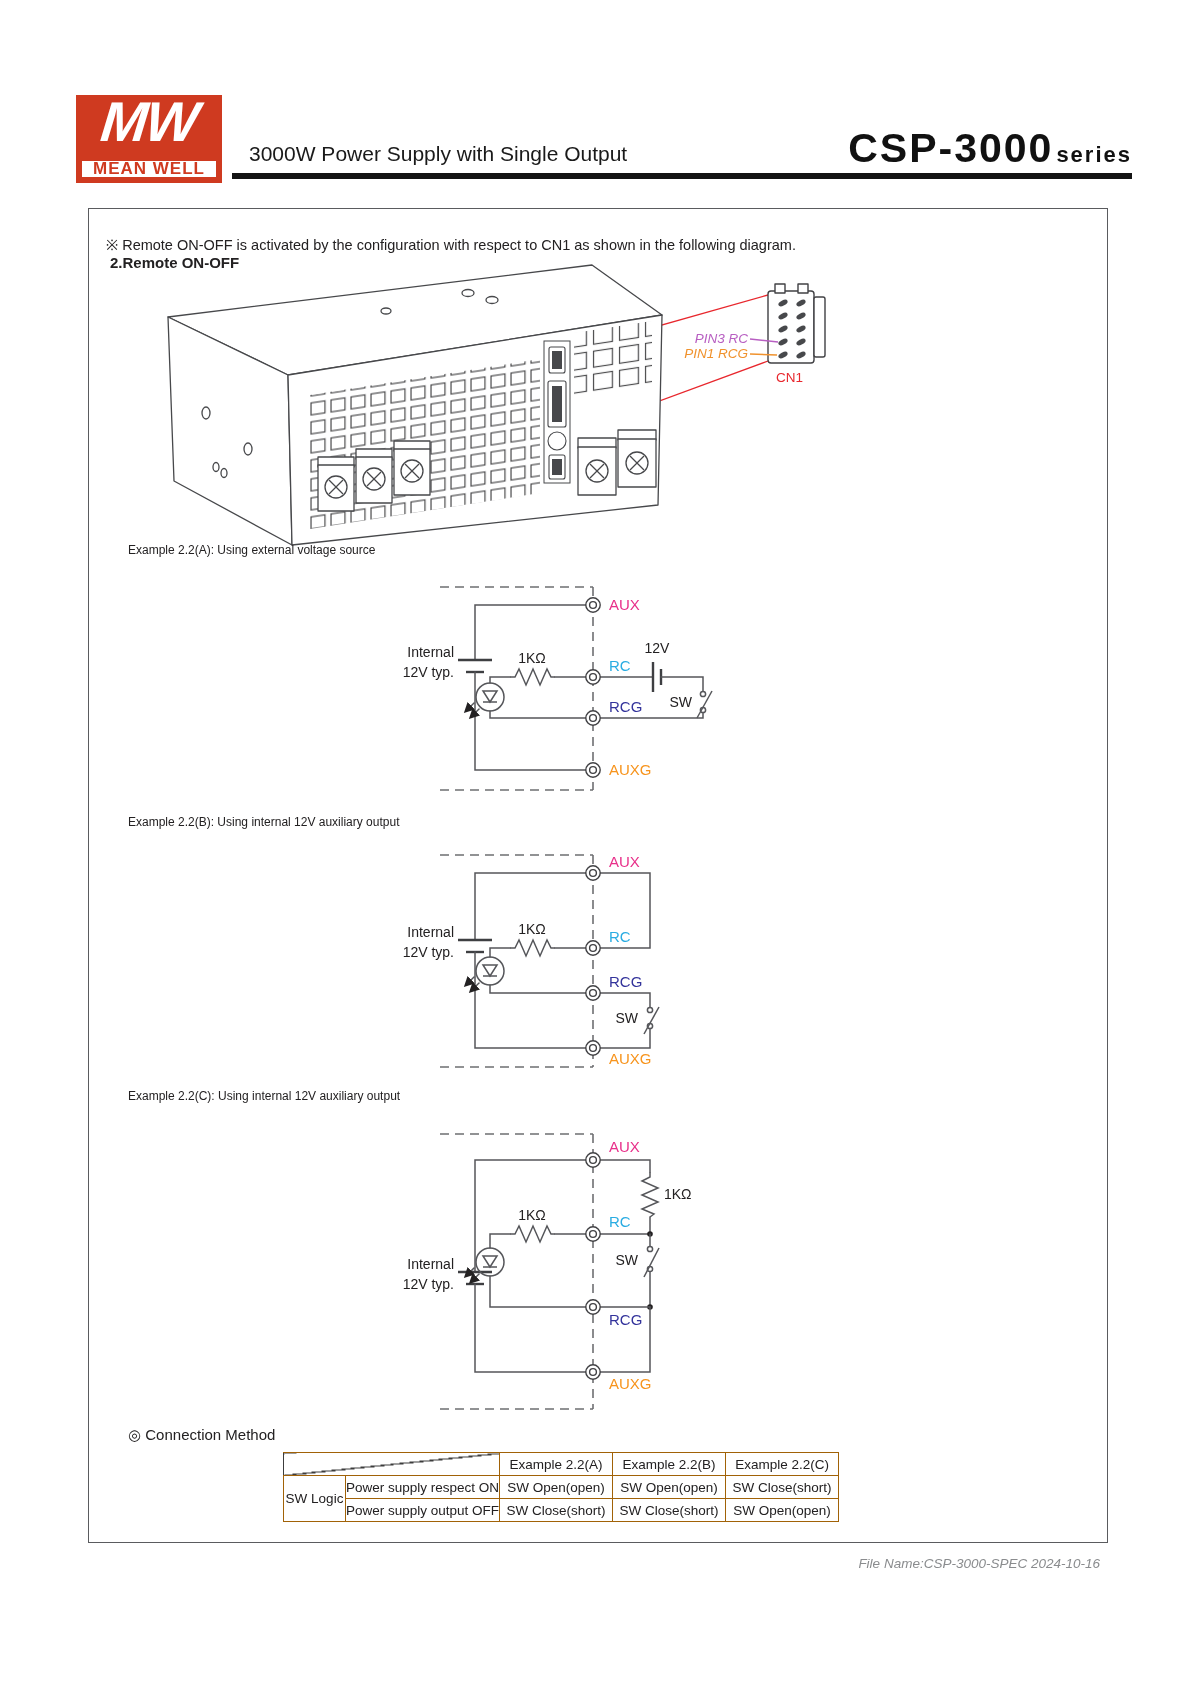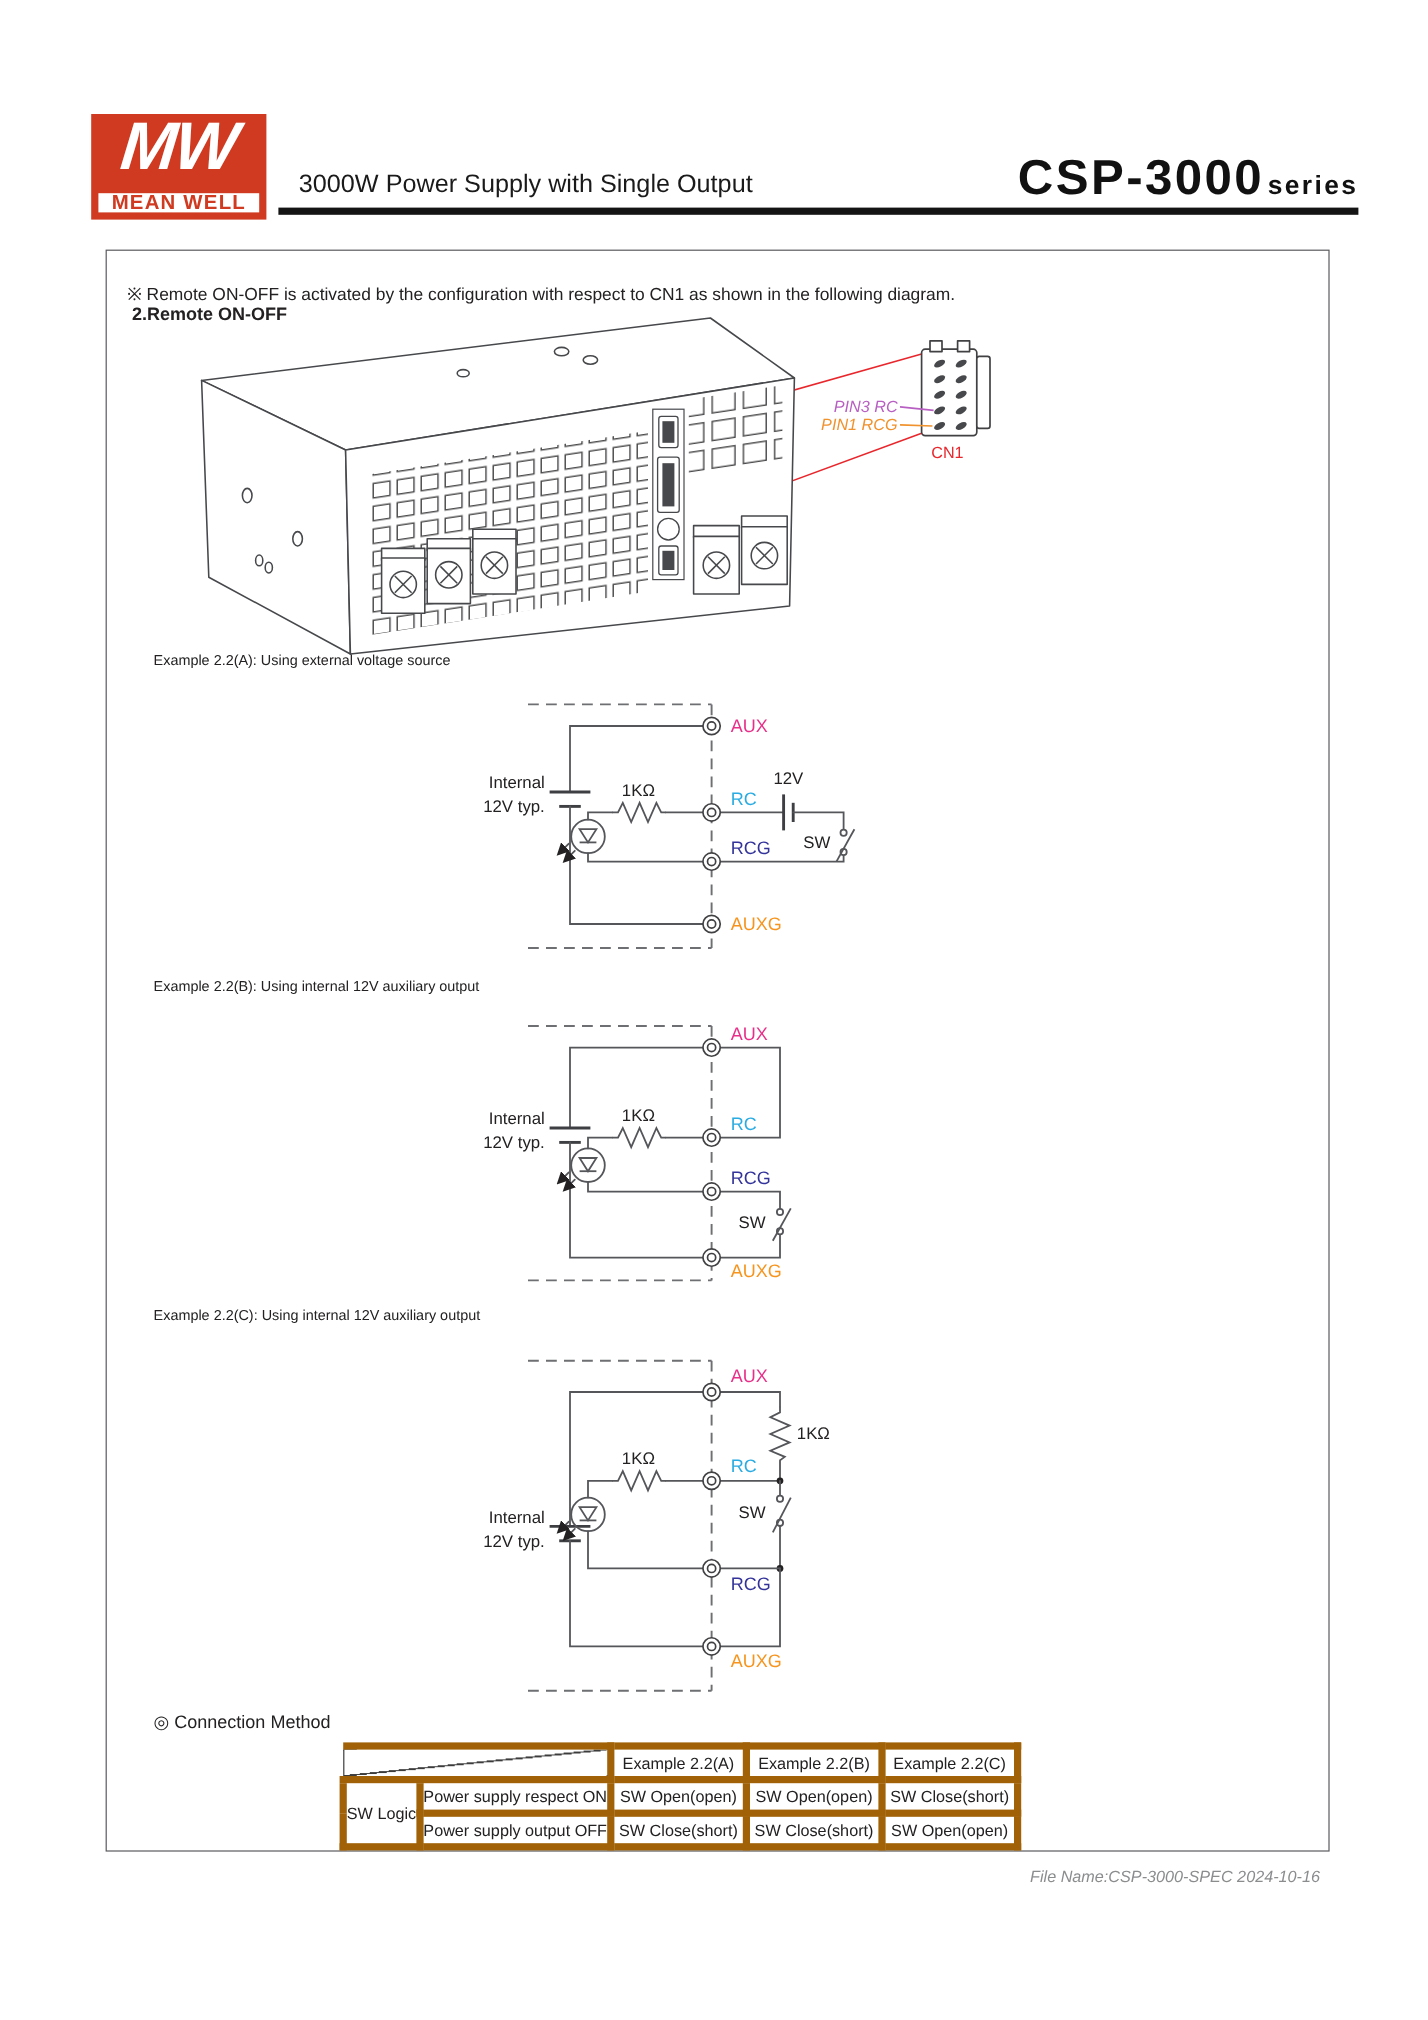--- a/index.html
+++ b/index.html
@@ -27,21 +27,21 @@
   .sec-title{left:110px;top:214px;font-size:15px;font-weight:700;margin-top:40px;}
   .sec-note{left:106px;top:234px;font-size:14.5px;}
 
   .ex-title{left:128px;font-size:12px;}
   .ex-a{top:543px;} .ex-b{top:815px;} .ex-c{top:1089px;}
 
   .cm-line{left:128px;top:1426px;font-size:15px;}
 
   
   .tbl{left:283px;top:1452px;border-collapse:collapse;}
-  .tbl td{border:6px solid #a16207;font-size:13.5px;text-align:center;height:22px;
+  .tbl td{border:1px solid #a16207;font-size:13.5px;text-align:center;height:22px;
           padding:0 0;white-space:nowrap;color:#232122;}
   .tbl .diag{border-left:1px solid #3c3c3c;
     background-image:linear-gradient(to bottom right,transparent calc(50% - 0.7px),
       #3c3c3c calc(50% - 0.7px),#3c3c3c calc(50% + 0.7px),transparent calc(50% + 0.7px));}
 
   .footer{left:0;top:1556px;width:1100px;text-align:right;font-size:13.5px;
           font-style:italic;color:#8a8c8e;}
 
   
   svg{overflow:visible;}

